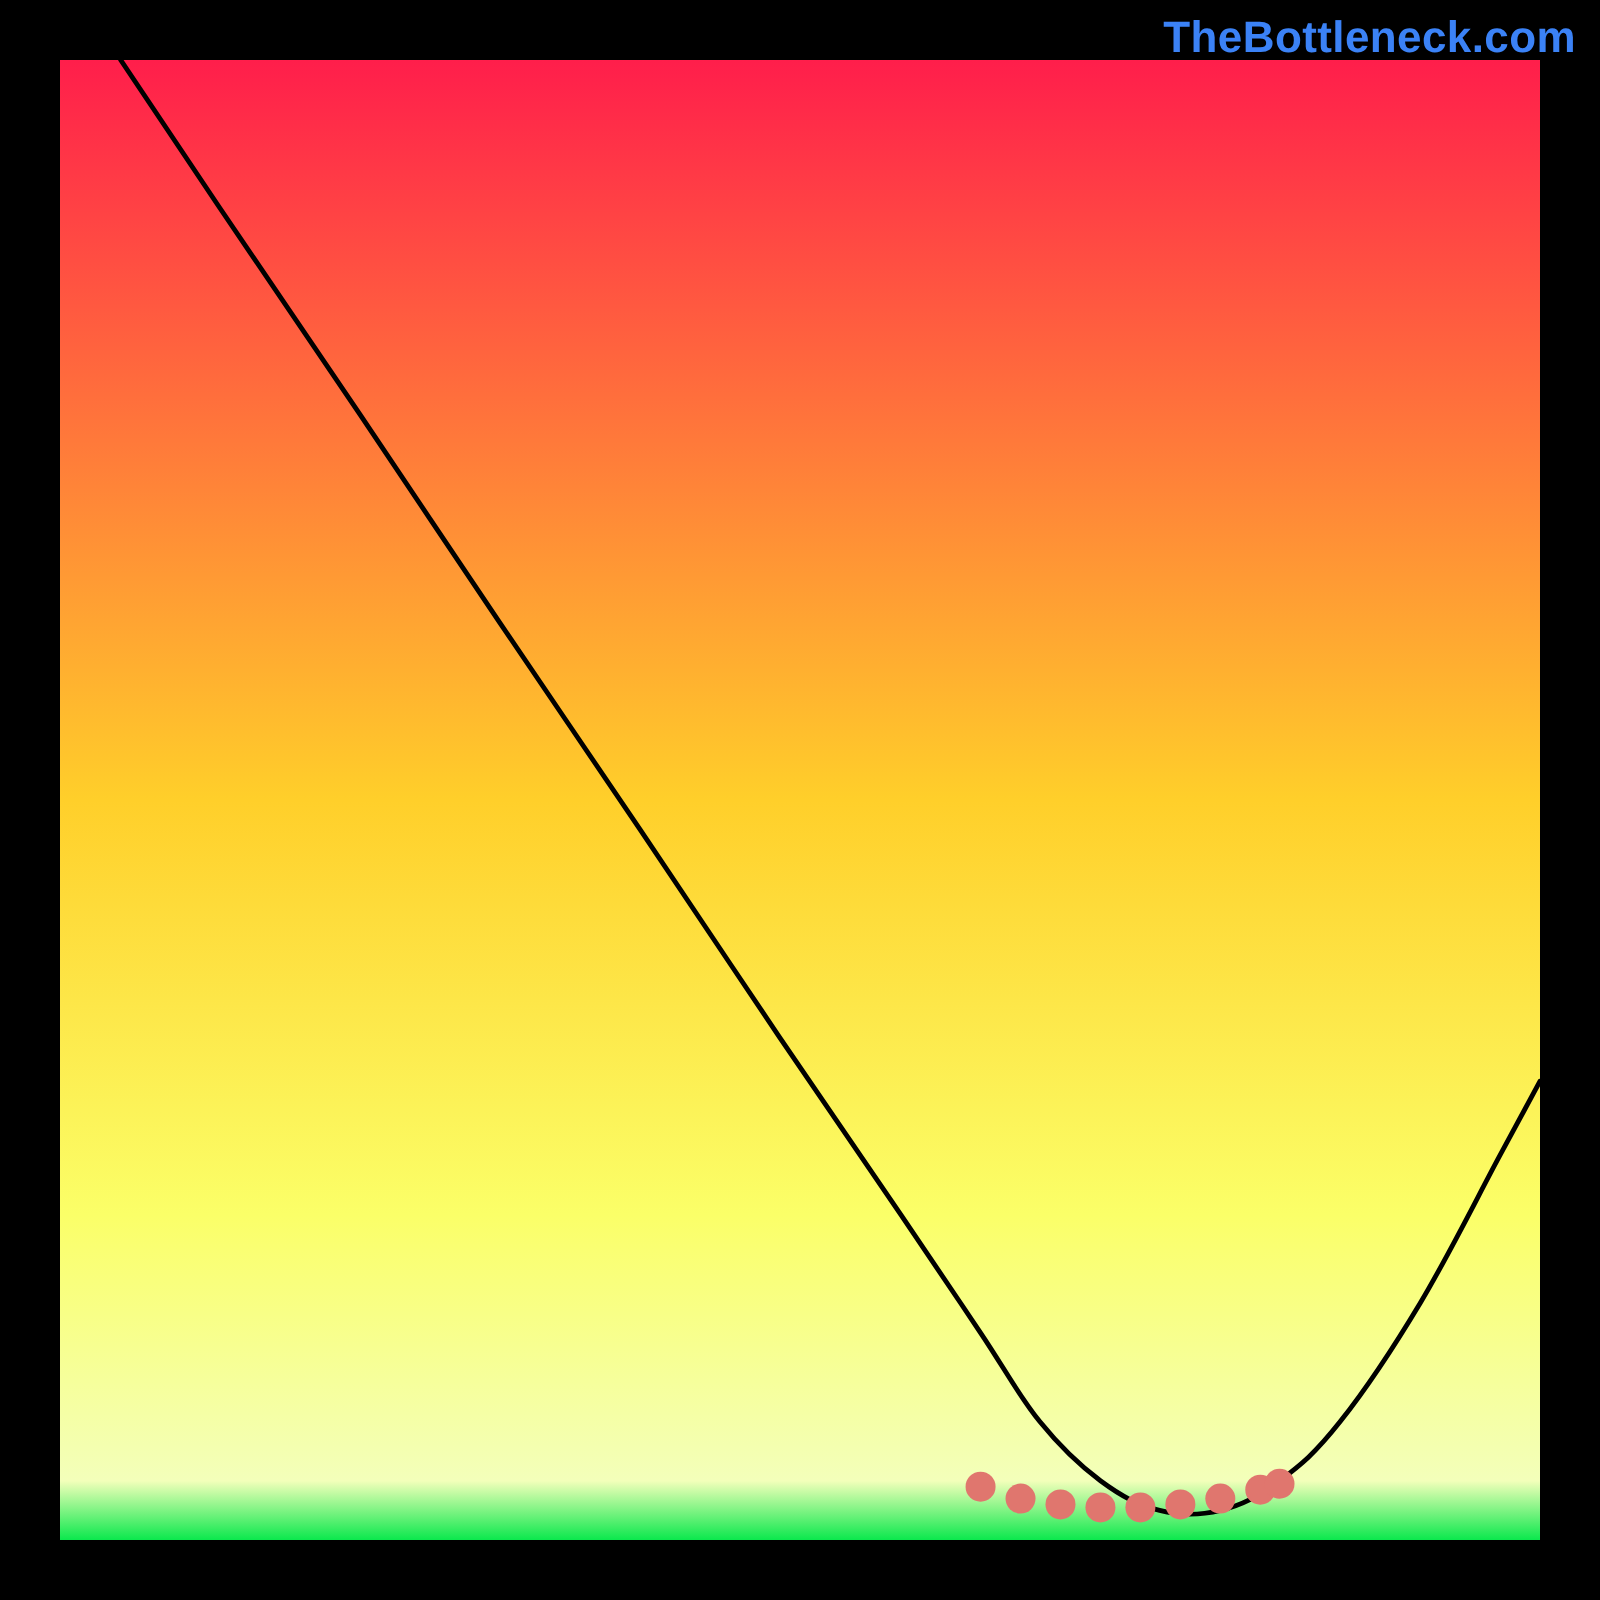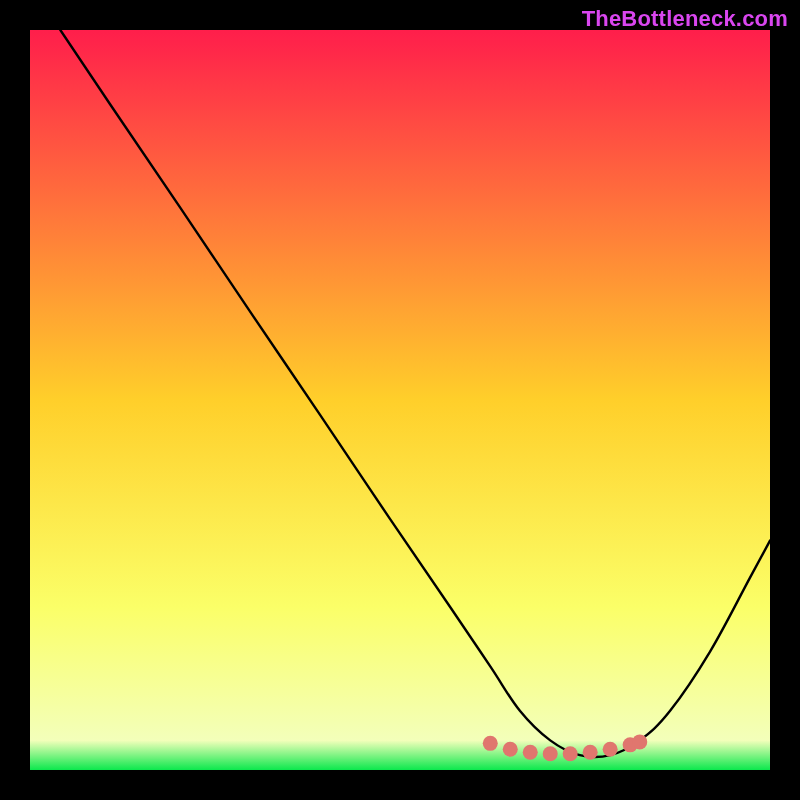--- a/index.html
+++ b/index.html
@@ -10,21 +10,21 @@
     height: 800px;
     background: #000;
   }
   .watermark {
     position: absolute;
     top: 6px;
     right: 12px;
     font-family: Arial, Helvetica, sans-serif;
     font-size: 22px;
     font-weight: 600;
-    color: #d946ef;
+    color: #3b82f6;
     letter-spacing: 0.2px;
     text-align: center;
   }
   .plot {
     position: absolute;
     left: 30px;
     top: 30px;
     width: 740px;
     height: 740px;
   }

